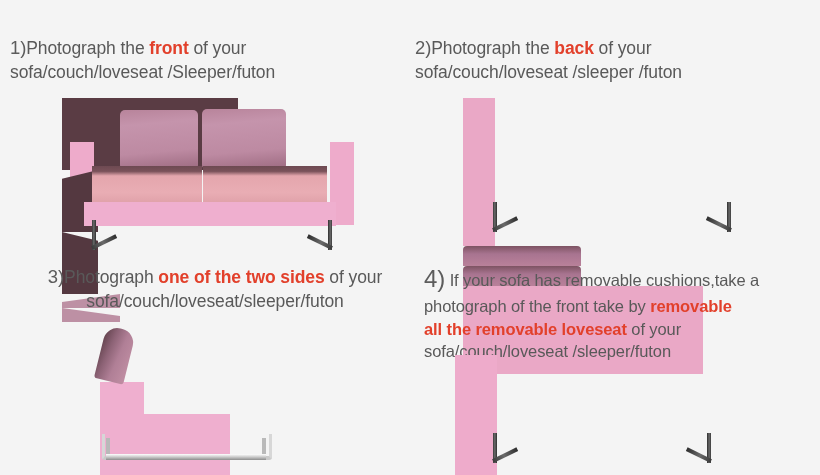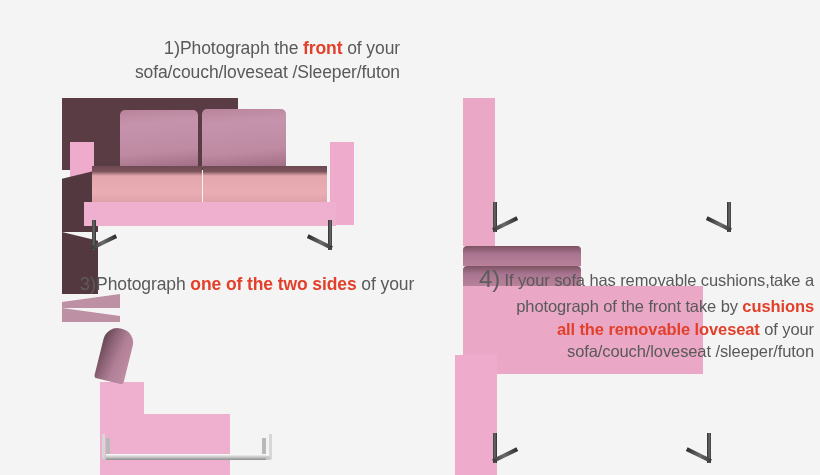--- a/index.html
+++ b/index.html
@@ -20,37 +20,37 @@
     width: 820px;
     height: 475px;
   }
 
   
   .caption {
     position: absolute;
     color: #595959;
     font-size: 17.5px;
     line-height: 1.33;
-    text-align: right;
+    text-align: left;
     letter-spacing: -0.1px;
   }
   .caption .num {
     font-size: 18.5px;
     color: #5c5c5c;
   }
   .caption .hi {
     color: #e2402b;
     font-weight: bold;
   }
   .cap1 { left: 10px;  top: 36px;  width: 390px; }
   .cap2 { left: 415px; top: 36px;  width: 390px; }
-  .cap3 { left: 0px;   top: 272px; width: 430px; text-align: center; padding-left: 32px; }
+  .cap3 { left: 0px;   top: 265px; width: 430px; text-align: center; }
   .cap4 {
     left: 424px; top: 263px; width: 390px;
-    font-size: 16.5px; line-height: 1.35; text-align: right;
+    font-size: 16.5px; line-height: 1.35; text-align: left;
   }
   .cap4 .num {
     font-size: 24px;
     color: #5c5c5c;
     vertical-align: -1px;
   }
 
   
   .sofa { position: absolute; }
 
@@ -203,53 +203,58 @@
     <div class="mleg" style="left:28px; top:122px;">
         <i class="v1"></i>
         <i class="v2"></i>
       </div>
     <div class="mleg" style="left:242px; top:122px; transform:scaleX(-1);">
         <i class="v1"></i>
         <i class="v2"></i>
       </div>
   </div>
 
+  <div class="caption cap2">
+    <div><span class="num">2)</span><span>Photograph the </span><span class="hi">back</span><span> of your</span></div>
+    <div>sofa/couch/loveseat /sleeper /futon</div>
+  </div>
 
   <div class="sofa" id="sofa2">
     <div class="s2-side-l"></div>
     <div class="s2-side-r"></div>
     <div class="s2-bc-l"></div>
     <div class="s2-bc-r"></div>
     <div class="s2-panel"></div>
     <div class="mleg" style="left:28px; top:104px;">
         <i class="v1"></i>
         <i class="v2"></i>
       </div>
     <div class="mleg" style="left:240px; top:104px; transform:scaleX(-1);">
         <i class="v1"></i>
         <i class="v2"></i>
       </div>
   </div>
 
   <div class="caption cap3">
     <div><span class="num">3)</span><span>Photograph </span><span class="hi">one of the two sides</span><span> of your</span></div>
+    <div>sofa/couch/loveseat/sleeper/futon</div>
   </div>
 
   <div class="sofa" id="sofa3">
     <div class="s3-cush"></div>
     <div class="s3-backrest"></div>
     <div class="s3-body"></div>
 
     <div class="chrome-u2"></div>
     <div class="chrome-u"></div>
   </div>
 
   <div class="caption cap4">
     <div><span class="num">4)</span> <span>If your  sofa has removable cushions,take a</span></div>
-    <div><span>photograph of  the front take by  </span><span class="hi">cushions</span></div>
+    <div><span>photograph of  the front take by  </span><span class="hi">removable</span></div>
     <div><span class="hi">all the removable loveseat</span><span> of your</span></div>
     <div>sofa/couch/loveseat /sleeper/futon</div>
   </div>
 
   <div class="sofa" id="sofa4">
     <div class="s4-out-l"></div>
     <div class="s4-out-rr"></div>
 
     <div class="mleg" style="left:36px; top:78px;">
         <i class="v1"></i>

